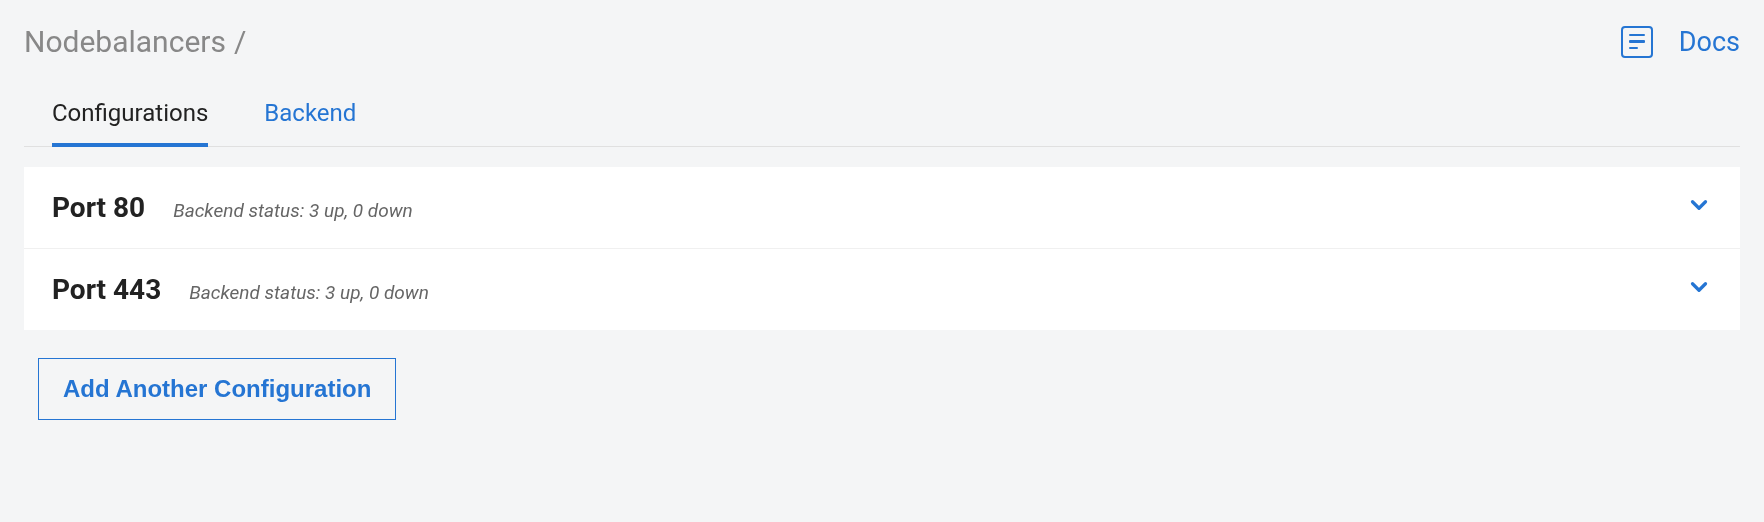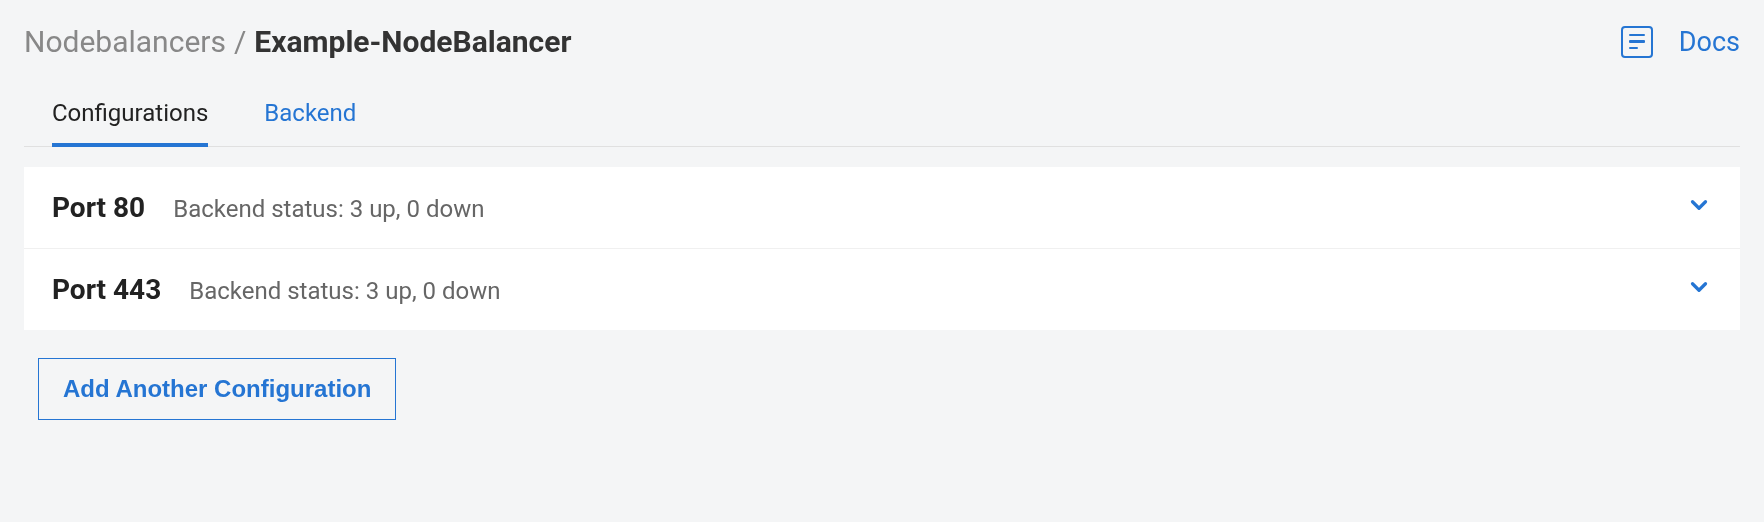--- a/index.html
+++ b/index.html
@@ -104,22 +104,23 @@
       display: flex;
       align-items: baseline;
       gap: 28px;
     }
     .port-label {
       font-size: 28px;
       font-weight: 700;
       color: #222;
     }
     .backend-status {
-      font-size: 24px;
+      font-size: 19px;
       color: #666;
+      font-style: italic;
     }
     .chevron {
       color: #2575d3;
       font-size: 20px;
     }
     .chevron svg {
       width: 26px;
       height: 26px;
     }
     .add-btn {
@@ -138,21 +139,20 @@
   </style>
 </head>
 <body>
 
 
 
 <div class="header">
   <div class="breadcrumb">
     <span class="breadcrumb-parent">Nodebalancers</span>
     <span class="breadcrumb-sep">/</span>
-    <span class="breadcrumb-current">Example-NodeBalancer</span>
   </div>
   <div class="docs-link">
     <span class="docs-icon">
       <span class="docs-icon-line"></span>
       <span class="docs-icon-line"></span>
       <span class="docs-icon-line short"></span>
     </span>
     <span>Docs</span>
   </div>
 </div>

